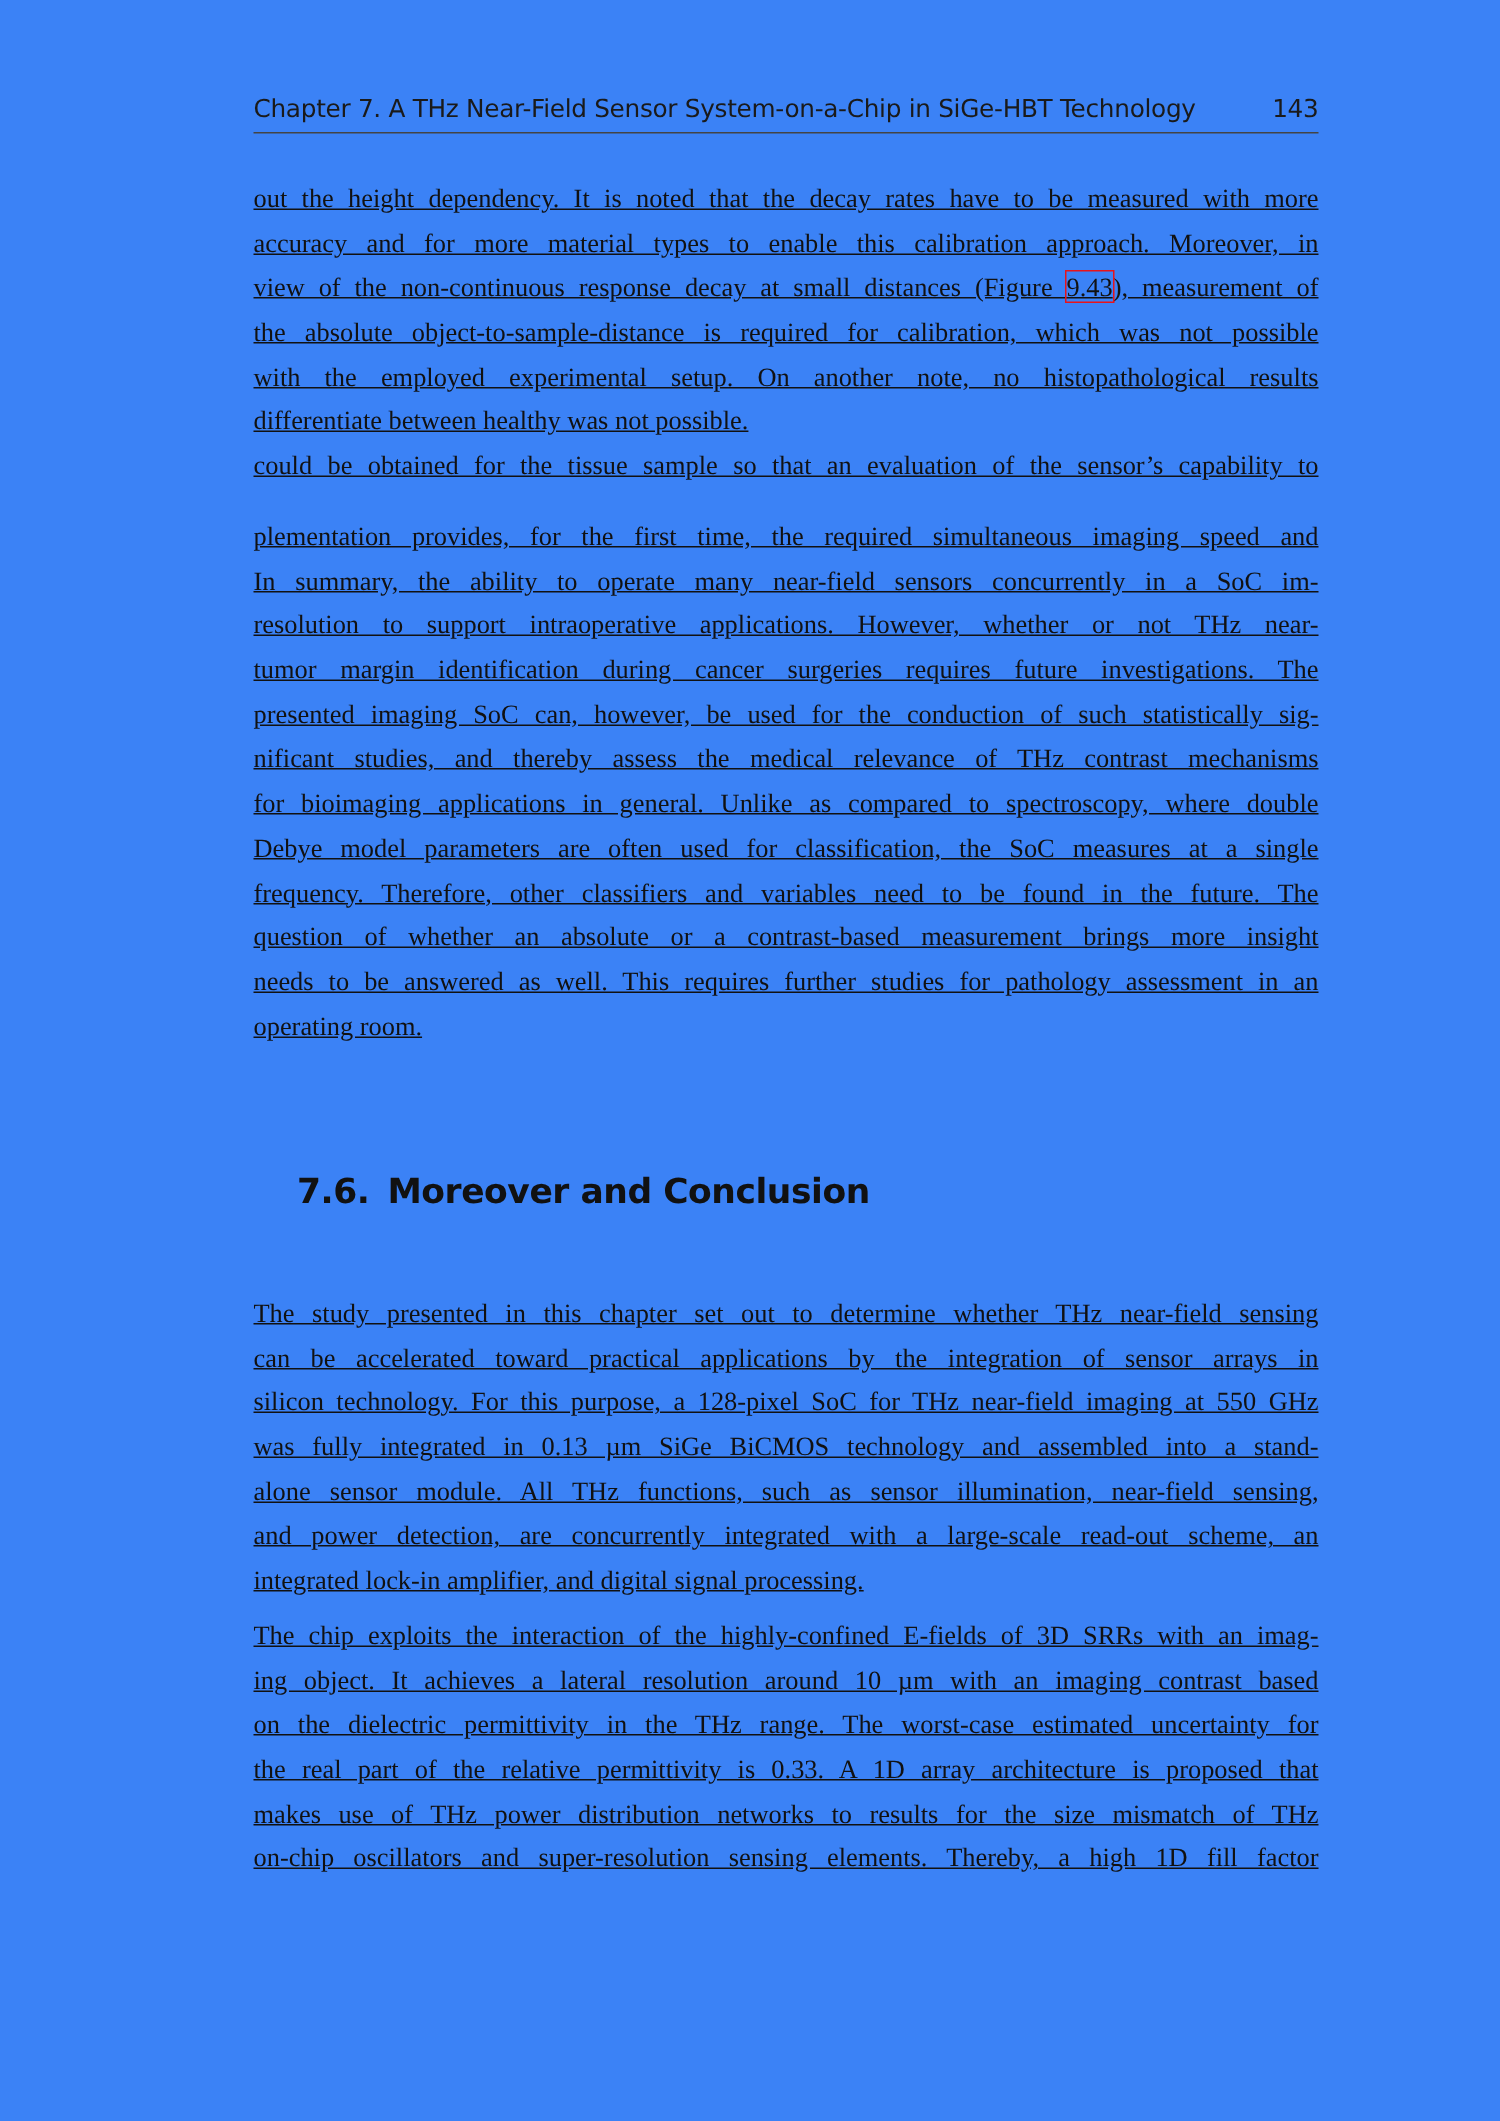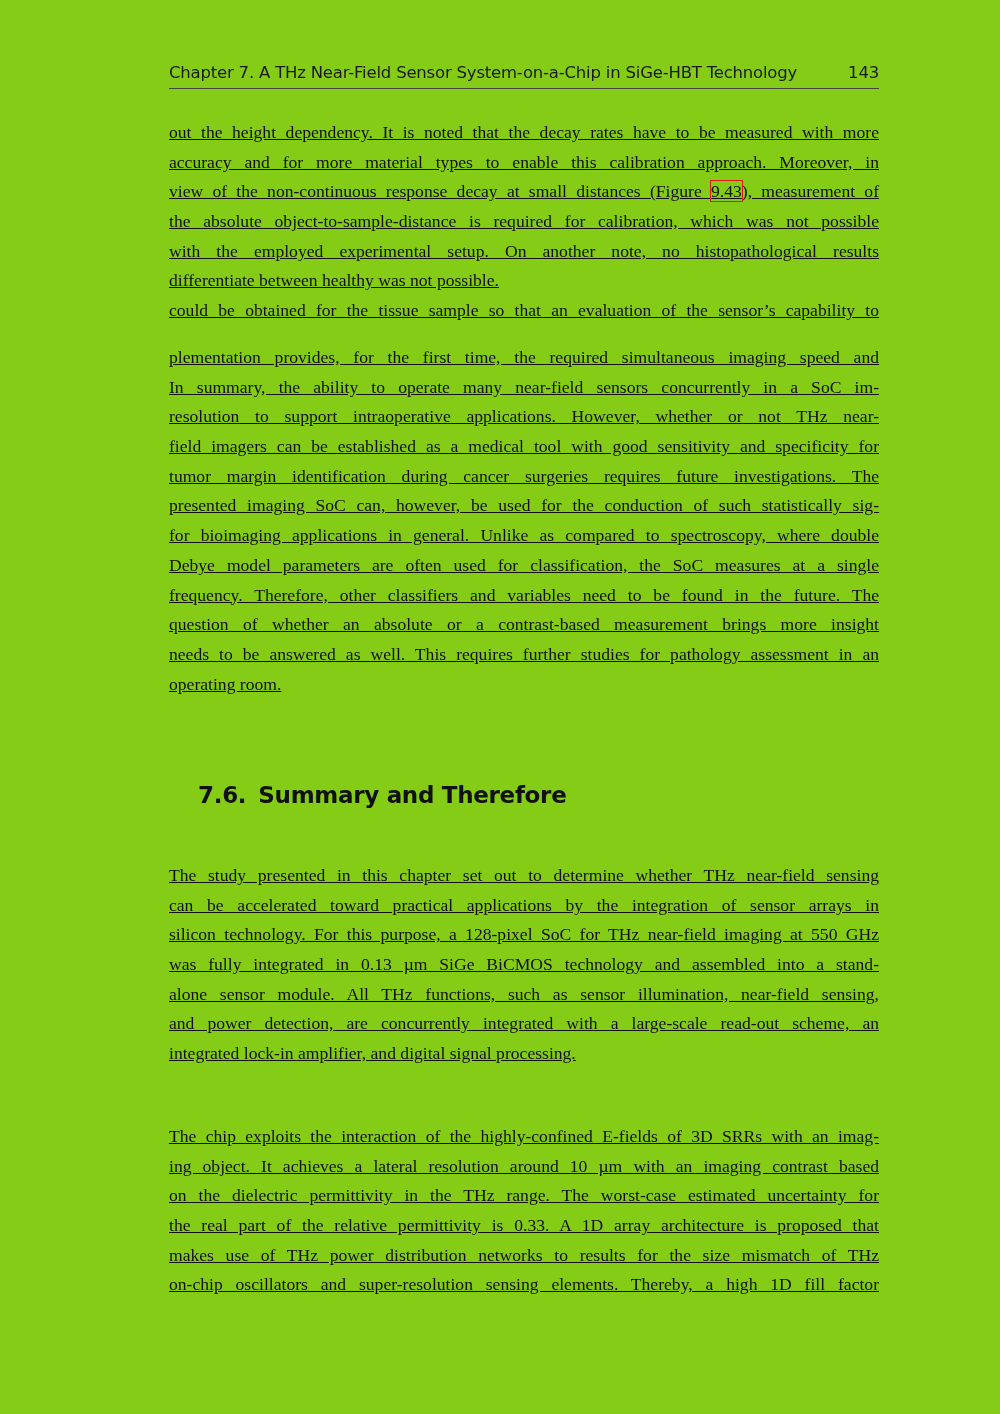--- a/index.html
+++ b/index.html
@@ -1,17 +1,17 @@
 <!DOCTYPE html>
 <html><head>
 <meta charset="utf-8">
 <style>
   html, body { margin: 0; padding: 0; background: #ffffff; }
   body { width: 1000px; height: 1414px; position: relative; overflow: hidden; }
-  .page { position: absolute; left: 0; top: 0; width: 1000px; height: 1414px; background: #84cc16; }
+  .page { position: absolute; left: 0; top: 0; width: 1000px; height: 1414px; background: #3b82f6; }
   .running-head {
     position: absolute; left: 169px; top: 62px; width: 710px; height: 26px;
     font-family: "DejaVu Sans", sans-serif; font-size: 16.5px; color: #1a1a1a;
     border-bottom: 1px solid #444;
     letter-spacing: -0.2px;
   }
   .running-head .title { position: absolute; left: 0; top: 1px; }
   .running-head .pageno { position: absolute; right: 0; top: 1px; }
   .para { position: absolute; left: 169px; width: 710px; font-family: "Liberation Serif", serif; font-size: 17.6px; color: #111; }
   .line { height: 29.7px; line-height: 29.7px; white-space: nowrap; text-align: justify; text-align-last: justify; text-decoration: underline; }
@@ -39,45 +39,45 @@
       <div class="line">view of the non-continuous response decay at small distances (Figure <a class="ref" style="outline-color: rgb(232, 20, 27);">9.43</a>), measurement of</div>
       <div class="line">the absolute object-to-sample-distance is required for calibration, which was not possible</div>
       <div class="line">with the employed experimental setup. On another note, no histopathological results</div>
       <div class="line last">differentiate between healthy was not possible.</div>
       <div class="line">could be obtained for the tissue sample so that an evaluation of the sensor’s capability to</div>
     </div>
   <div class="para" id="p1" style="top:343px;">
       <div class="line">plementation provides, for the first time, the required simultaneous imaging speed and</div>
       <div class="line">In summary, the ability to operate many near-field sensors concurrently in a SoC im-</div>
       <div class="line">resolution to support intraoperative applications. However, whether or not THz near-</div>
-      <div class="line">field imagers can be established as a medical tool with good sensitivity and specificity for</div>
       <div class="line">tumor margin identification during cancer surgeries requires future investigations. The</div>
       <div class="line">presented imaging SoC can, however, be used for the conduction of such statistically sig-</div>
+      <div class="line">nificant studies, and thereby assess the medical relevance of THz contrast mechanisms</div>
       <div class="line">for bioimaging applications in general. Unlike as compared to spectroscopy, where double</div>
       <div class="line">Debye model parameters are often used for classification, the SoC measures at a single</div>
       <div class="line">frequency. Therefore, other classifiers and variables need to be found in the future. The</div>
       <div class="line">question of whether an absolute or a contrast-based measurement brings more insight</div>
       <div class="line">needs to be answered as well. This requires further studies for pathology assessment in an</div>
       <div class="line last">operating room.</div>
     </div>
 
   <h2 class="section-heading" style="margin:0;">
-    <span class="num">7.6.</span><span>Summary and Therefore</span>
+    <span class="num">7.6.</span><span>Moreover and Conclusion</span>
   </h2>
 
   <div class="para" id="p2" style="top:851px;margin-top:10px;">
       <div class="line">The study presented in this chapter set out to determine whether THz near-field sensing</div>
       <div class="line">can be accelerated toward practical applications by the integration of sensor arrays in</div>
       <div class="line">silicon technology. For this purpose, a 128-pixel SoC for THz near-field imaging at 550 GHz</div>
       <div class="line">was fully integrated in 0.13 µm SiGe BiCMOS technology and assembled into a stand-</div>
       <div class="line">alone sensor module. All THz functions, such as sensor illumination, near-field sensing,</div>
       <div class="line">and power detection, are concurrently integrated with a large-scale read-out scheme, an</div>
       <div class="line last">integrated lock-in amplifier, and digital signal processing.</div>
     </div>
-  <div class="para" id="p3" style="top:1076px;margin-top:46px;">
+  <div class="para" id="p3" style="top:1076px;">
       <div class="line">The chip exploits the interaction of the highly-confined E-fields of 3D SRRs with an imag-</div>
       <div class="line">ing object. It achieves a lateral resolution around 10 µm with an imaging contrast based</div>
       <div class="line">on the dielectric permittivity in the THz range. The worst-case estimated uncertainty for</div>
       <div class="line">the real part of the relative permittivity is 0.33. A 1D array architecture is proposed that</div>
       <div class="line">makes use of THz power distribution networks to results for the size mismatch of THz</div>
       <div class="line">on-chip oscillators and super-resolution sensing elements. Thereby, a high 1D fill factor</div>
     </div>
 </div>
 
 </body></html>

